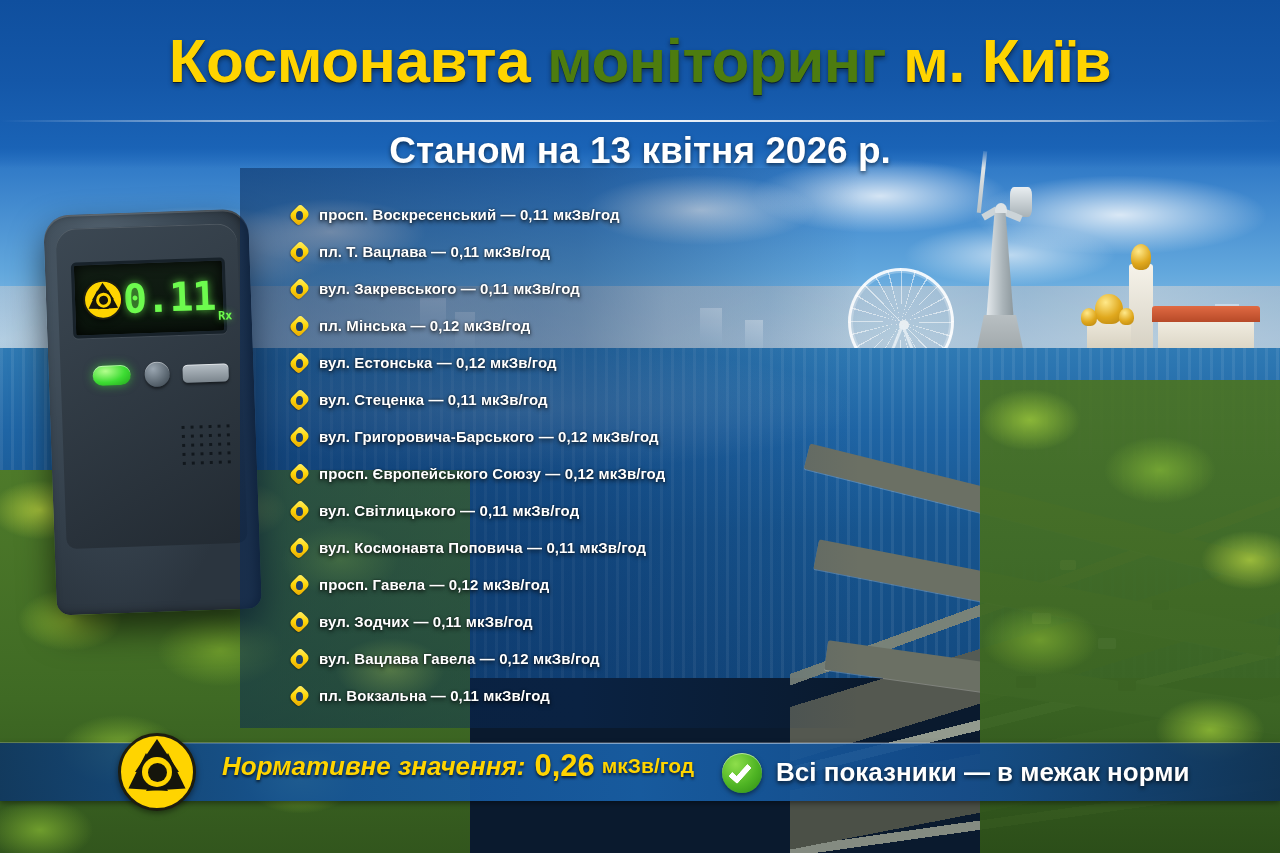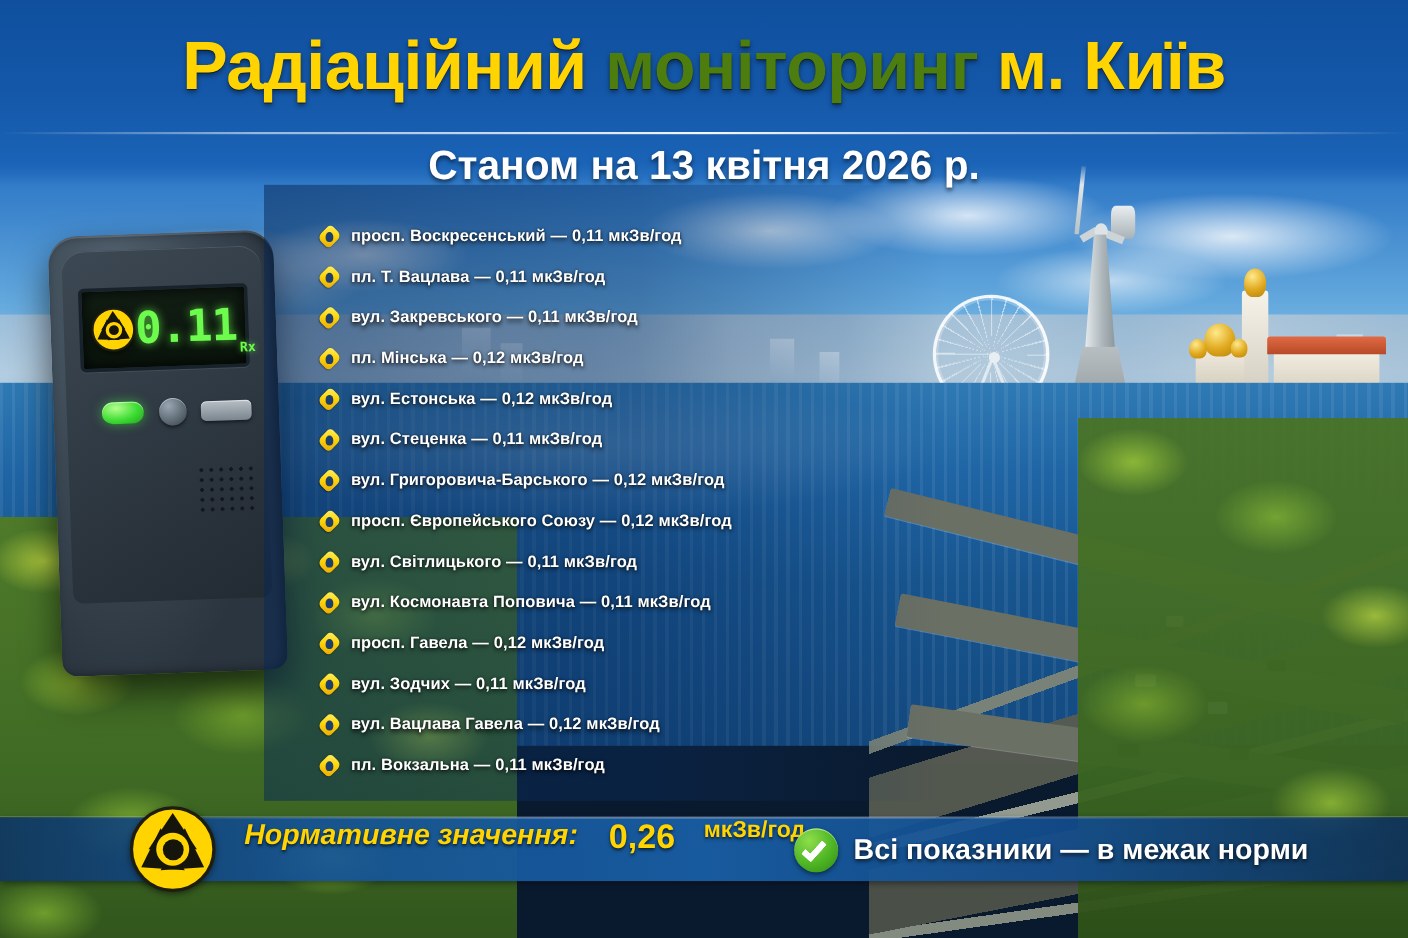--- a/index.html
+++ b/index.html
@@ -306,24 +306,23 @@
     margin:-9.5px 0 0 -9.5px; border-radius:50%; background:#15150c;
   }
   .tre-ring {
     position:absolute; left:50%; top:50%; width:30px; height:30px;
     margin:-15px 0 0 -15px; border-radius:50%;
     background:#ffd400;
   }
 
   .norm-text {
     position:absolute; left:222px; top:743px; height:46px;
-    display:flex; align-items:flex-start; white-space:nowrap;
+    display:flex; align-items:center; white-space:nowrap;
     font-size:26px; font-weight:700; color:#ffd400; font-style:italic;
     text-shadow:0 2px 3px rgba(0,0,0,.7);
-    gap:19px;
   }
   .norm-value { font-size:31px; font-style:normal; margin:0 7px 0 9px; }
   .norm-unit  { font-size:21px; font-style:normal; }
 
   .check-badge {
     position:absolute; left:722px; top:753px; width:40px; height:40px;
     border-radius:50%;
     background:radial-gradient(circle at 34% 28%, #8ede4b, #4fb524 55%, #2e8a15);
     box-shadow:0 2px 5px rgba(0,0,0,.5), inset 0 1px 0 rgba(255,255,255,.5);
   }
@@ -397,21 +396,21 @@
   <div class="car" style="left:1152px;top:600px;width:17px;height:10px;background:#1e2226;"></div>
   <div class="car" style="left:1060px;top:560px;width:16px;height:10px;background:#dfe4e8;"></div>
 
   <div class="bg-trees-right"></div>
   <div class="bg-trees-left"></div>
 
   <div class="header-band"></div>
   <div class="header-sheen"></div>
 
   <div class="title">
-    <span class="t-yellow">Радіаційний </span><span class="t-white">моніторинг</span><span class="t-yellow"> м. Київ</span>
+    <span class="t-yellow">Космонавта </span><span class="t-white">моніторинг</span><span class="t-yellow"> м. Київ</span>
   </div>
 
   <div class="subtitle">Станом на 13 квітня 2026 р.</div>
 
   <div class="dosimeter">
     <div class="dos-body"></div>
     <div class="dos-bezel"></div>
 
     <div class="dos-screen">
       <div class="trefoil-lcd">

